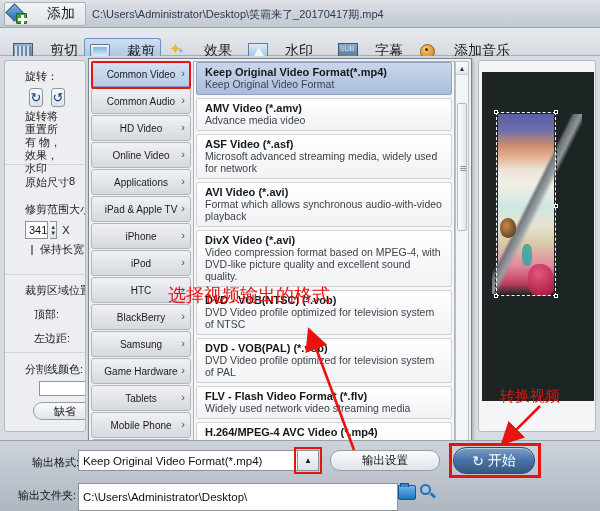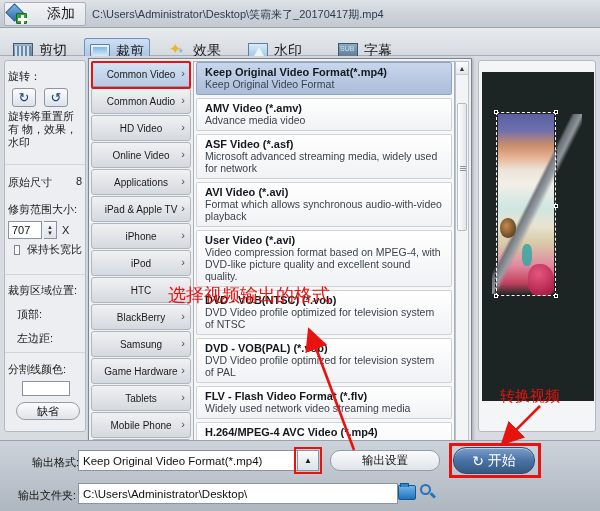--- a/index.html
+++ b/index.html
@@ -38,21 +38,21 @@
     position:absolute; left:92px; top:7px; font-size:11px; color:#2c3b52;
     white-space:nowrap;
   }
   
   #tabstrip{
     position:absolute; left:0; top:28px; width:600px; height:28px;
     background:linear-gradient(to bottom,#e8ebee 0%,#d6dae0 100%);
     border-bottom:1px solid #a6aeb8;
   }
   .tab{
-    position:absolute; top:10px; height:26px; display:flex; align-items:center; gap:6px;
+    position:absolute; top:10px; height:26px; display:flex; align-items:center; gap:17px;
     padding:0 5px; font-size:14px; color:#1a1a1a; white-space:nowrap;justify-content:center;
   }
   .tab.active{
     background:linear-gradient(to bottom,#cfe0f2,#9dbbdd);
     border:1px solid #6f93bd; border-bottom:none; border-radius:3px 3px 0 0;
   }
   .ticon{ width:20px;height:16px;flex:0 0 20px;position:relative;}
   
   .ic-film{background:linear-gradient(to bottom,#9fb4c8,#5d7b96);border:1px solid #3f5c76;}
   .ic-film:before{content:"";position:absolute;left:1px;top:2px;right:1px;bottom:2px;
@@ -81,21 +81,21 @@
   #body{
     position:absolute;left:0;top:56px;width:600px;height:384px;
     background:#d8dce2;
   }
   
   #left-panel{
     position:absolute;left:4px;top:4px;width:82px;height:372px;
     background:#eceef1;border:1px solid #b4bac2;border-radius:3px;
     overflow:hidden;
   }
-  .lp-sec{ padding:4px 3px; border-bottom:1px solid #d2d6dc; }
+  .lp-sec{ padding:4px 20px; border-bottom:1px solid #d2d6dc; }
   .lp-label{ font-size:11px;color:#222;white-space:nowrap;}
   .rot-row{ display:flex; gap:8px; margin:4px 0 3px 4px;}
   .rot-btn{
     width:24px;height:19px;border:1px solid #8c96a3;border-radius:3px;
     background:linear-gradient(to bottom,#fbfcfd,#dde2e8);
     display:flex;align-items:center;justify-content:center;
     font-size:13px;color:#11407a;
   }
   .lp-note{font-size:11px;color:#222;line-height:13px;}
   .spin-row{display:flex;align-items:center;gap:2px;margin-top:4px;}
@@ -261,21 +261,21 @@
     background:linear-gradient(to bottom,#7c9fc9 0%,#4a74a8 48%,#35587f 100%);
     display:flex;align-items:center;justify-content:center;gap:4px;
     color:#fff;font-size:14px;
     box-shadow:inset 0 1px 0 rgba(255,255,255,.5);
   }
   #start-hl{
     position:absolute;left:449px;top:443px;width:92px;height:35px;
     border:3px solid #e8120f;pointer-events:none;
   }
   #folder-field{
-    position:absolute;left:78px;top:483px;width:320px;height:21px;
+    position:absolute;left:78px;top:483px;width:320px;height:28px;
     background:#fff;border:1px solid #8a939f;
     font-size:11.5px;color:#111;display:flex;align-items:center;padding-left:4px;
   }
   #folder-icon{
     position:absolute;left:398px;top:485px;width:18px;height:15px;
     background:linear-gradient(to bottom,#6fb5e8,#1f74bd);
     border:1px solid #15568f;border-radius:1px 2px 2px 2px;
   }
   #folder-icon:before{
     content:"";position:absolute;left:1px;top:-3px;width:7px;height:3px;
@@ -329,20 +329,24 @@
     <span>水印</span>
   </div>
   <div class="tab" style="left:162px;">
     <span class="ticon ic-star"></span>
     <span>效果</span>
   </div>
   <div class="tab" style="left:333px;">
     <span class="ticon ic-sub"></span>
     <span>字幕</span>
   </div>
+  <div class="tab" style="left:412px;">
+    <span class="ticon ic-music"></span>
+    <span>添加音乐</span>
+  </div>
 </div>
 
 <div id="body">
 
   <div id="left-panel">
     <div class="lp-sec" style="padding-top:8px;height:104px;">
       <div class="lp-label">旋转：</div>
       <div class="rot-row">
         <div class="rot-btn">↻</div>
         <div class="rot-btn">↺</div>
@@ -351,21 +355,21 @@
 物，效果，水印</div>
     </div>
 
     <div class="lp-sec" style="height:110px;padding-top:10px;">
       <div class="lp-label" style="display:flex;justify-content:space-between;">
         <span>原始尺寸</span>
         <span>8</span>
       </div>
       <div class="lp-label" style="margin-top:12px;">修剪范围大小:</div>
       <div class="spin-row">
-        <div class="spinbox">707</div>
+        <div class="spinbox">341</div>
         <div class="spinner">▲<br>▼</div>
         <span class="xmark">X</span>
       </div>
       <div class="cb-row">
         <span class="cbox"></span>
         <span class="lp-label">保持长宽比</span>
       </div>
     </div>
 
     <div class="lp-sec" style="height:78px;padding-top:8px;">
@@ -465,21 +469,21 @@
       </div>
       <div class="fmt">
         <div class="fmt-title">ASF Video (*.asf)</div>
         <div class="fmt-desc">Microsoft advanced streaming media, widely used for network</div>
       </div>
       <div class="fmt">
         <div class="fmt-title">AVI Video (*.avi)</div>
         <div class="fmt-desc">Format which allows synchronous audio-with-video playback</div>
       </div>
       <div class="fmt">
-        <div class="fmt-title">User Video (*.avi)</div>
+        <div class="fmt-title">DivX Video (*.avi)</div>
         <div class="fmt-desc">Video compression format based on MPEG-4, with DVD-like picture quality and excellent sound quality.</div>
       </div>
       <div class="fmt">
         <div class="fmt-title">DVD - VOB(NTSC) (*.vob)</div>
         <div class="fmt-desc">DVD Video profile optimized for television system of NTSC</div>
       </div>
       <div class="fmt">
         <div class="fmt-title">DVD - VOB(PAL) (*.vob)</div>
         <div class="fmt-desc">DVD Video profile optimized for television system of PAL</div>
       </div>

